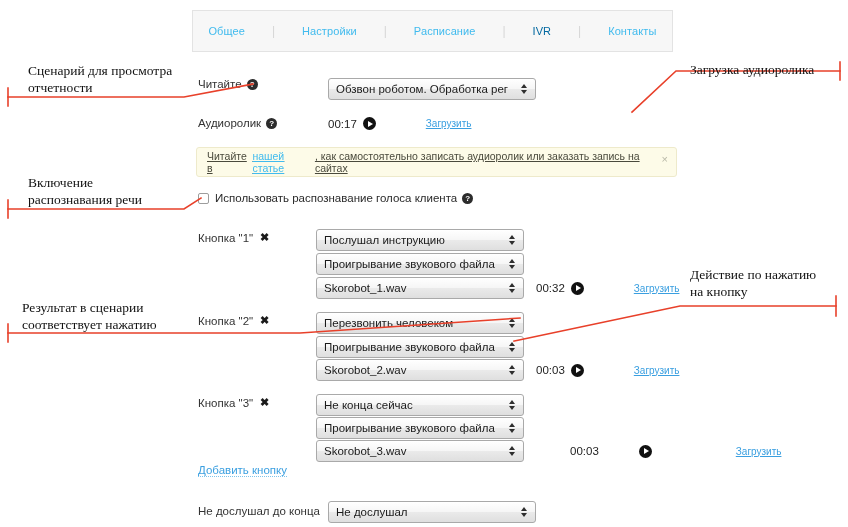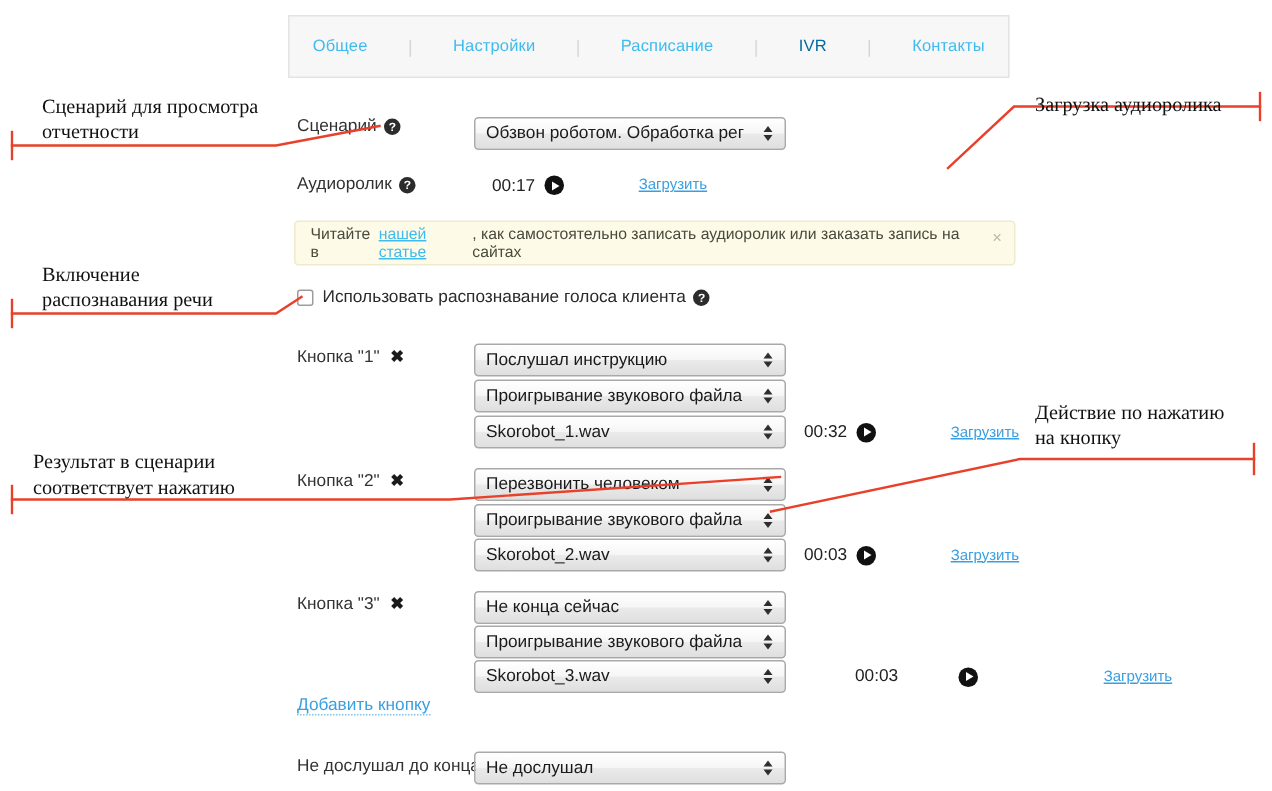--- a/index.html
+++ b/index.html
@@ -138,21 +138,21 @@
   }
   .sel .arrows::before {
     top: 1px;
     border-bottom: 4px solid #2e2e2e;
   }
   .sel .arrows::after {
     bottom: 1px;
     border-top: 4px solid #2e2e2e;
   }
 
-  .sel-w208 { width: 208px; }
+  .sel-w208 { width: 208px; margin-left: 12px; }
   .sel-w208b { width: 208px; }
 
   .dur {
     font-size: 11.5px;
     color: #222222;
     margin-left: 12px;
     white-space: nowrap;
   }
   .play-icon {
     display: inline-block;
@@ -193,20 +193,21 @@
     box-sizing: border-box;
     background: #fdfbe8;
     border: 1px solid #eeeacb;
     border-radius: 3px;
     display: flex;
     align-items: center;
     font-size: 10.5px;
     color: #4a4a3c;
     padding: 0 22px 0 10px;
     z-index: 10;
+    text-decoration: underline;
   }
   .alert a {
     color: #41bbee;
     text-decoration: underline;
   }
   .alert .close-x {
     position: absolute;
     right: 8px;
     top: 6px;
     font-size: 11px;
@@ -275,21 +276,21 @@
     <a class="tab" href="#">Настройки</a>
     <span class="tab-sep">|</span>
     <a class="tab" href="#">Расписание</a>
     <span class="tab-sep">|</span>
     <a class="tab active" href="#">IVR</a>
     <span class="tab-sep">|</span>
     <a class="tab" href="#">Контакты</a>
   </div>
 
   <div class="row" style="left:198px; top:78px;">
-    <span class="fld-label">Сценарий</span>
+    <span class="fld-label">Читайте</span>
     <span class="help-icon">?</span>
   </div>
   <div class="row" style="left:316px; top:78px;">
     <div class="sel sel-w208">
       <span>Обзвон роботом. Обработка рег</span>
       <span class="arrows"></span>
     </div>
   </div>
 
   <div class="row" style="left:198px; top:117px;">

